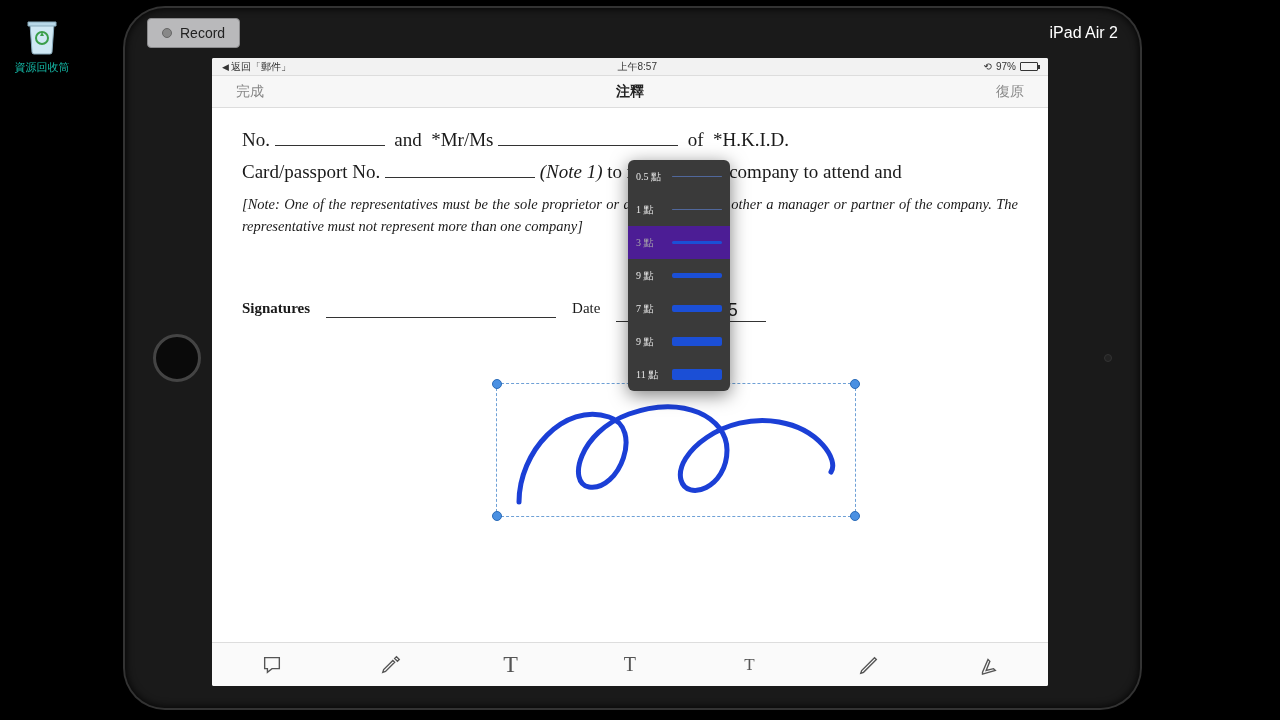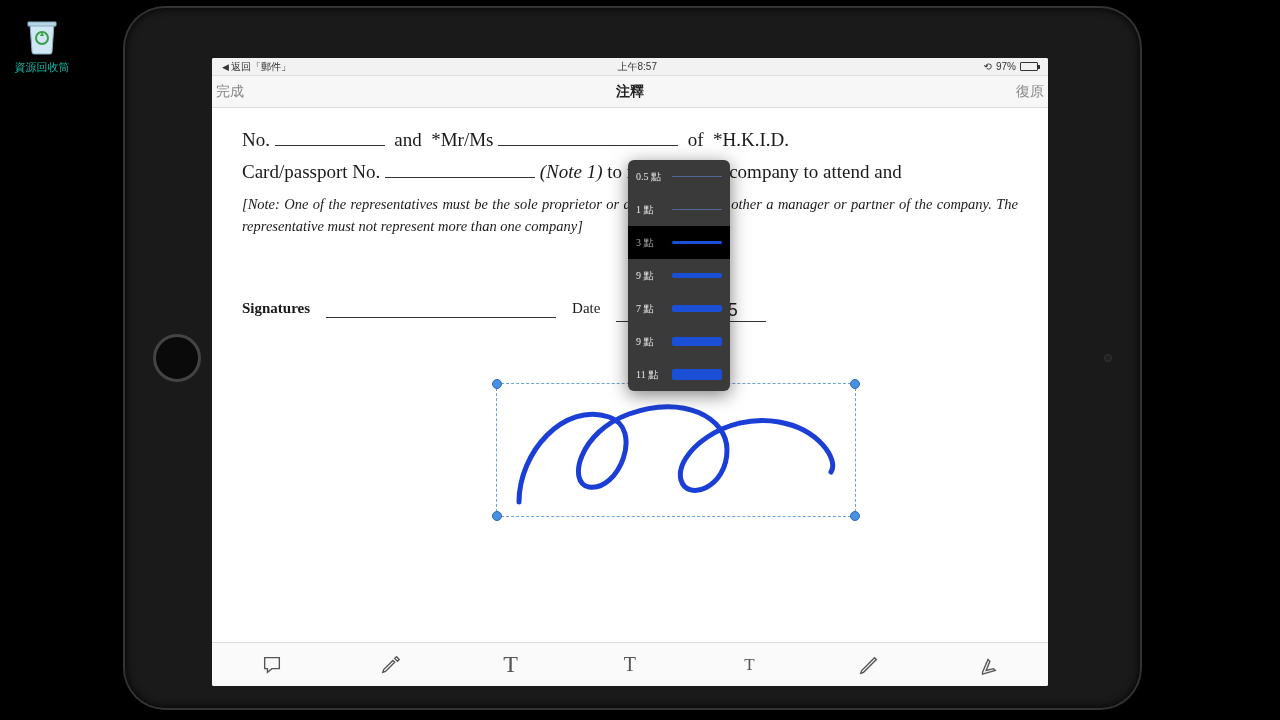--- a/index.html
+++ b/index.html
@@ -28,42 +28,42 @@
 
 .status-bar { height: 18px; background: #f2f2f2; display: flex; align-items: center; justify-content: space-between; font-size: 10px; color: #333; padding: 0 10px; border-bottom: 1px solid #ddd; }
 .status-left { display: flex; align-items: center; gap: 2px; }
 .back-triangle { font-size: 9px; }
 .status-right { display: flex; align-items: center; gap: 4px; }
 .battery { width: 18px; height: 9px; border: 1px solid #333; border-radius: 1px; position: relative; }
 .battery::after { content: ''; position: absolute; right: -3px; top: 2px; width: 2px; height: 4px; background: #333; }
 .battery-fill { height: 100%; width: 97%; background: #333; }
 
 
-.nav-bar { height: 32px; background: #f7f7f7; display: flex; align-items: center; justify-content: space-between; padding: 0 4px; border-bottom: 1px solid #ddd; font-size: 14px; gap: 12px; }
+.nav-bar { height: 32px; background: #f7f7f7; display: flex; align-items: center; justify-content: space-between; padding: 0 24px; border-bottom: 1px solid #ddd; font-size: 14px; gap: 12px; }
 .nav-left, .nav-right { color: #888; }
 .nav-title { font-weight: 600; color: #222; }
 
 
 .doc { flex: 1; background: #fff; padding: 16px 30px 0; position: relative; font-family: Georgia, 'Times New Roman', serif; color: #1a1a1a; overflow: hidden; }
 .doc-line { font-size: 19px; line-height: 1.7; text-align: justify; }
 .underline-gap { display: inline-block; border-bottom: 1px solid #333; height: 1.1em; vertical-align: baseline; }
 .ug1 { width: 110px; }
 .ug2 { width: 180px; }
 .ug3 { width: 150px; }
 .note { font-style: italic; font-size: 14.5px; line-height: 1.55; text-align: justify; margin-top: 4px; }
 .sig-row { display: flex; align-items: flex-start; margin-top: 62px; gap: 16px; font-size: 15px; }
 .sig-row .slabel { font-weight: 600; font-style: normal; font-family: Georgia, serif; }
 .sig-line { flex: 0 0 230px; border-bottom: 1px solid #333; height: 18px; }
 .date-label { font-family: Georgia, serif; }
 .date-line { flex: 0 0 150px; border-bottom: 1px solid #333; height: 22px; display: flex; align-items: flex-end; justify-content: center; font-size: 18px; font-family: Arial, sans-serif; letter-spacing: 0.5px; }
 
 
 .popover { position: absolute; left: 416px; top: 52px; width: 102px; background: #3a3a3a; border-radius: 6px; box-shadow: 0 4px 18px rgba(0,0,0,.5); z-index: 20; overflow: hidden; }
 .popover .opt { display: flex; align-items: center; height: 33px; padding: 0 8px; gap: 6px; position: relative; }
-.popover .opt.selected { background: #000000; }
+.popover .opt.selected { background: #4c1d95; }
 .popover .opt .olabel { color: #e8e8e8; font-size: 10px; font-family: Liberation Serif, serif; flex-shrink: 0; width: 30px; }
 .popover .opt.selected .olabel { color: #aaa; }
 .popover .opt .stroke { flex: 1; background: #1b4fd6; border-radius: 2px; }
 .popover .opt .stroke.dim { background: #5a7bc4; opacity: .7; }
 .popover .arrow { position: absolute; bottom: -8px; left: 50%; transform: translateX(-50%); width: 0; height: 0; border-left: 9px solid transparent; border-right: 9px solid transparent; border-top: 9px solid #3a3a3a; }
 
 
 .sig-select { position: absolute; left: 284px; top: 275px; width: 360px; height: 134px; border: 1px dashed #6ea0d6; }
 .handle { position: absolute; width: 10px; height: 10px; border-radius: 50%; background: #4a90e2; border: 1px solid #2a6bb8; }
 .handle.tl { top: -5px; left: -5px; } .handle.tr { top: -5px; right: -5px; }
@@ -88,20 +88,27 @@
         <path d="M20 20 L22 24 L18 24 Z" fill="#3a9e4a"></path>
       </svg>
   </div>
   <div class="lbl">資源回收筒</div>
 </div>
 
 <div class="ipad-frame">
   <div class="home-btn"></div>
   <div class="camera"></div>
 
+  <div class="top-overlay">
+    <div class="record-btn">
+      <span class="record-dot"></span>
+      <span>Record</span>
+    </div>
+    <div class="device-label">iPad Air 2</div>
+  </div>
 
   <div class="screen">
 
     <div class="status-bar">
       <div class="status-left">
         <span class="back-triangle">◀</span>
         <span>返回「郵件」</span>
       </div>
       <div>上午8:57</div>
       <div class="status-right">

